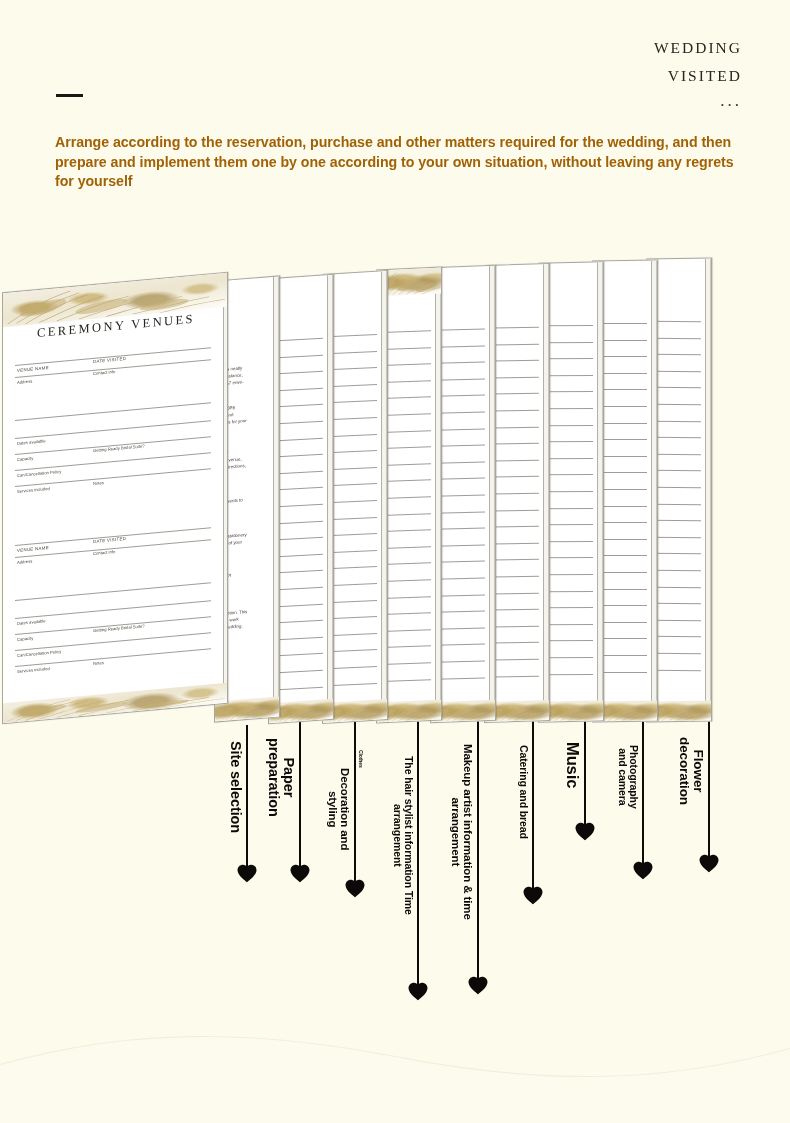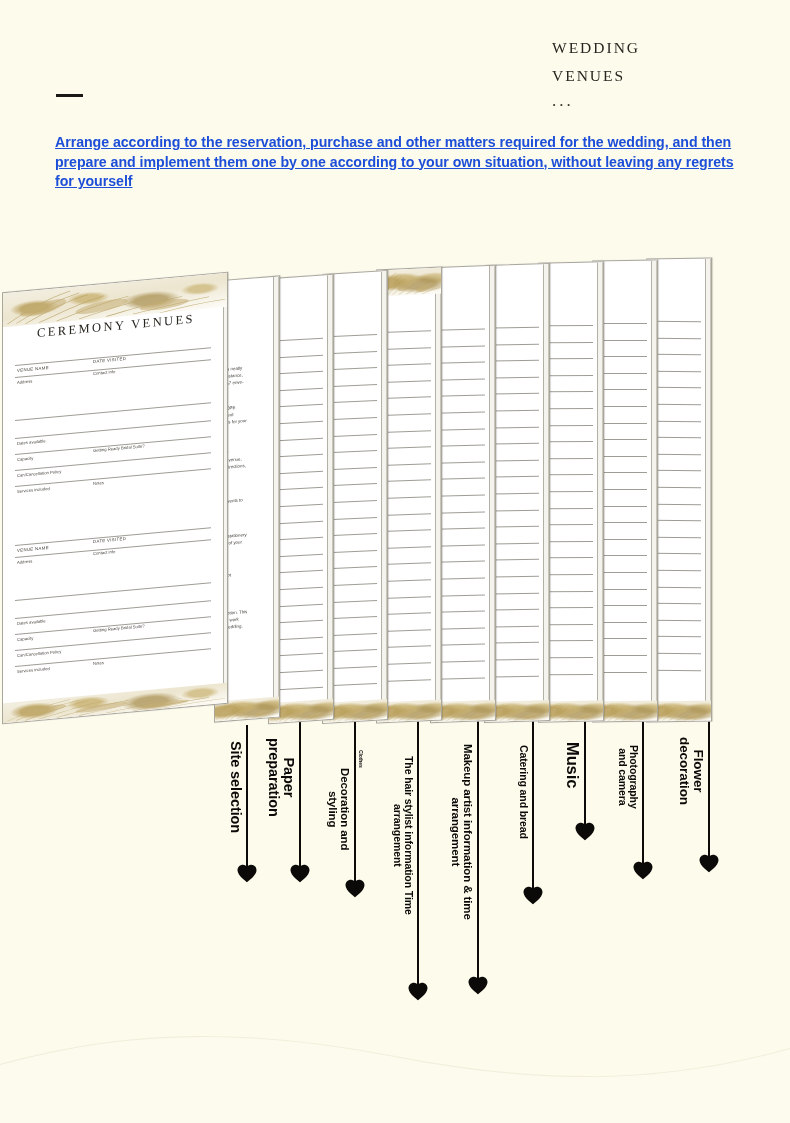--- a/index.html
+++ b/index.html
@@ -38,20 +38,21 @@
     left: 56px;
     top: 94px;
     width: 27px;
     height: 3px;
     background: #191814;
   }
   #brand-block {
     position: absolute;
     right: 48px;
     top: 34px;
+    text-align: right;
     width: 190px;
   }
   .brand-line {
     font-family: "Liberation Serif", serif;
     font-size: 15.5px;
     letter-spacing: 2.0px;
     color: #27251f;
     line-height: 28px;
     display: block;
   }
@@ -65,23 +66,22 @@
     line-height: 10px;
   }
   #intro-paragraph {
     position: absolute;
     left: 55px;
     top: 133px;
     width: 680px;
     font-size: 14.2px;
     font-weight: 700;
     line-height: 19.5px;
-    color: #1d4ed8;
+    color: #a16207;
     letter-spacing: -0.05px;
-    text-decoration: underline;
   }
 
   
   #fan-stage {
     position: absolute;
     left: 0;
     top: 248px;
     width: 790px;
     height: 500px;
   }
@@ -183,21 +183,21 @@
   #bottom-wave { position: absolute; left: 0; top: 1005px; width: 790px; height: 118px; }
 </style>
 </head>
 <body>
 
 <div id="header">
   <div id="title-rule"></div>
 
   <div id="brand-block">
     <span class="brand-line">WEDDING</span>
-    <span class="brand-line">VENUES</span>
+    <span class="brand-line">VISITED</span>
     <span id="brand-dots">...</span>
   </div>
 
   <div id="intro-paragraph">Arrange according to the reservation, purchase and other matters required for the wedding, and then prepare and implement them one by one according to your own situation, without leaving any regrets for yourself</div>
 </div>
 
 <div id="fan-stage">
     <div class="doc-page" style="left: 2px; top: 34px; width: 226px; height: 432px; transform: skewY(-5.2deg); z-index: 40;">
       <div class="doc-spine" style="left: 220px;"></div>
       <div class="gold-top" style="top: 0px; height: 34px;">

